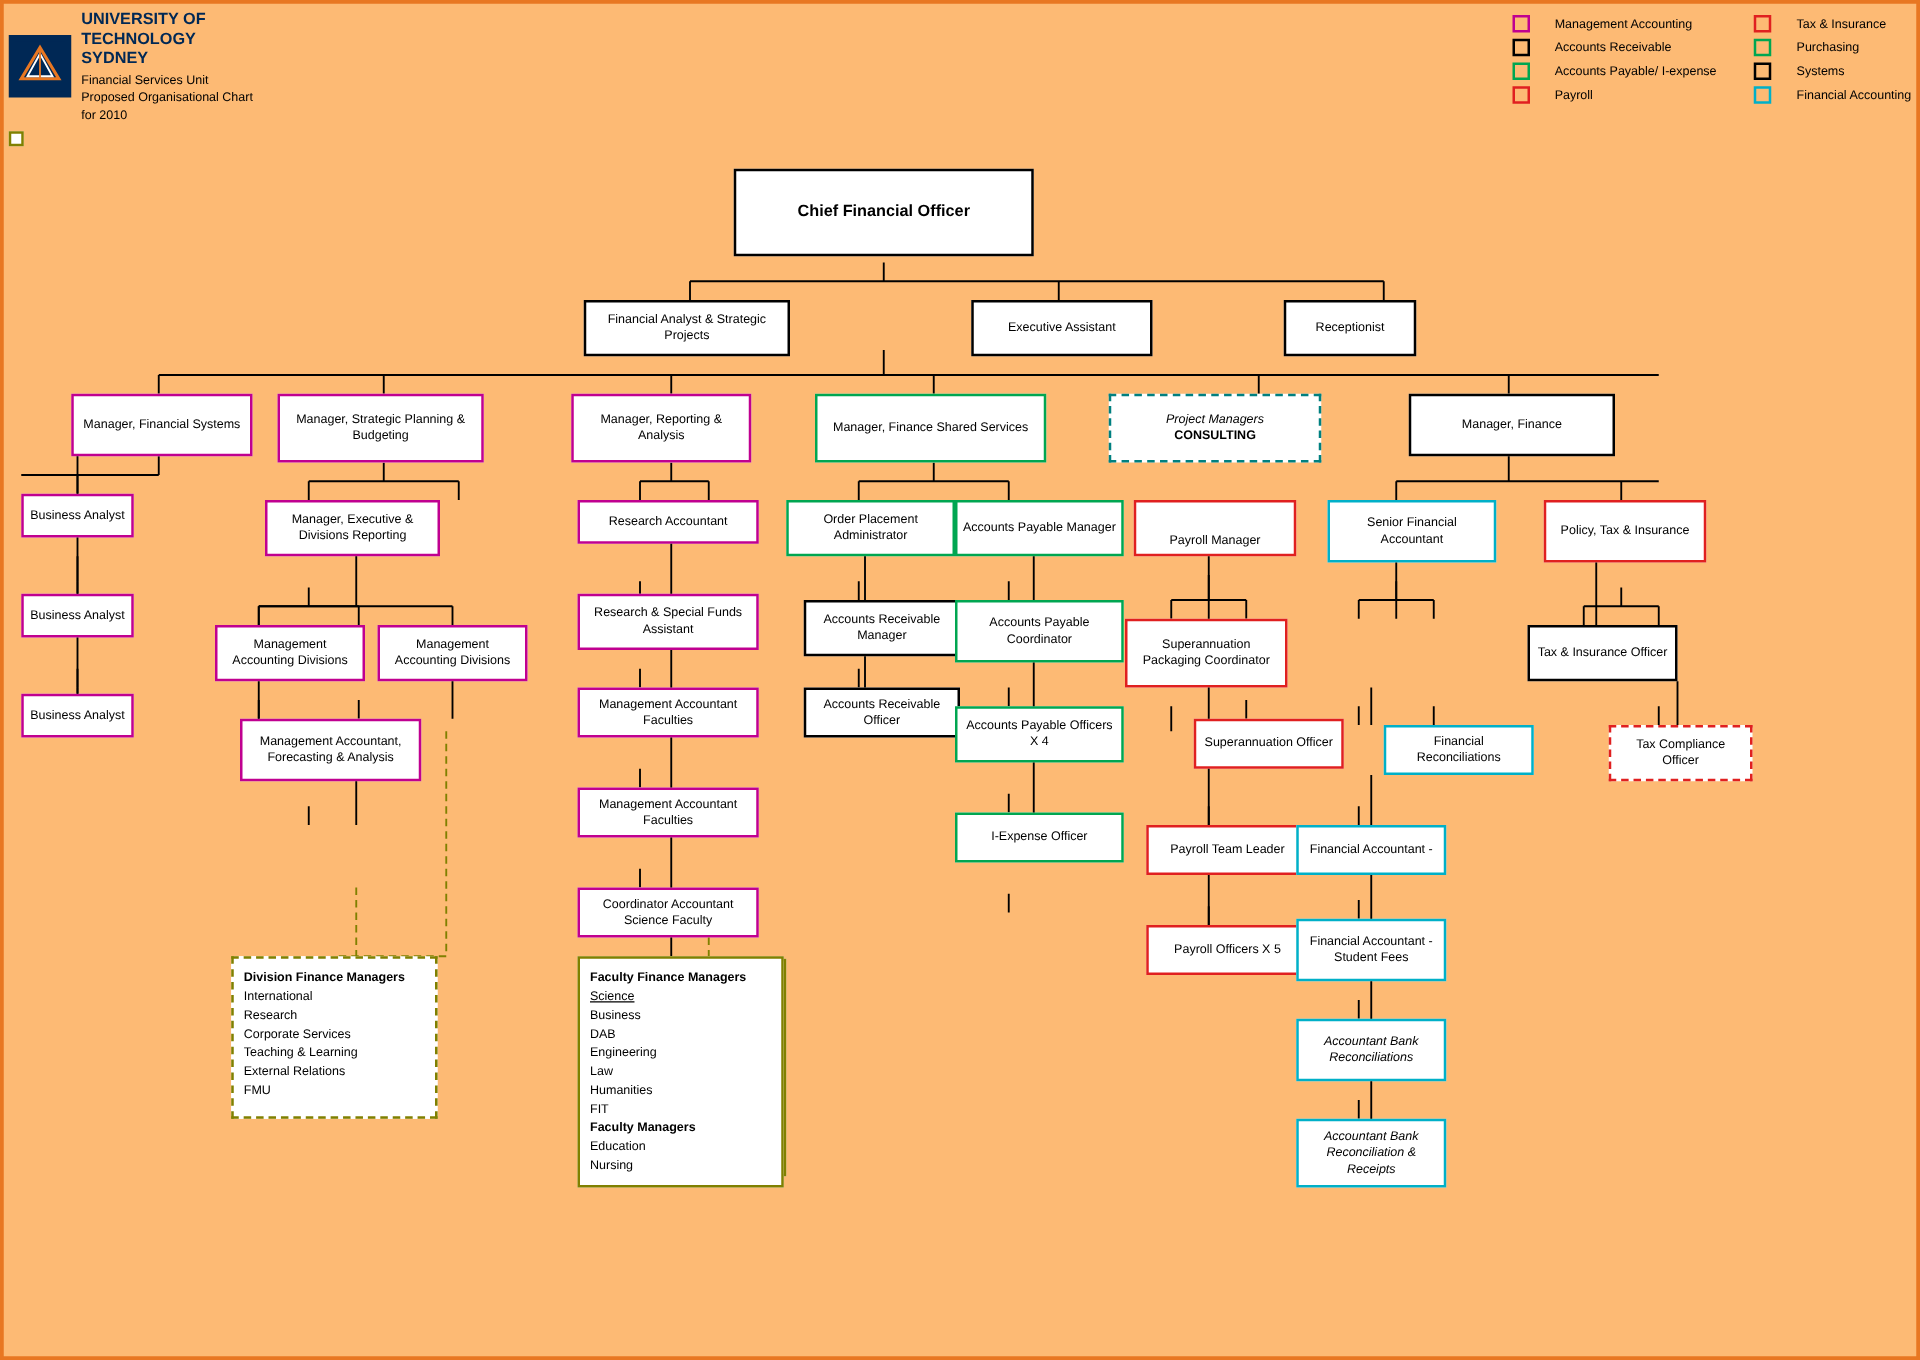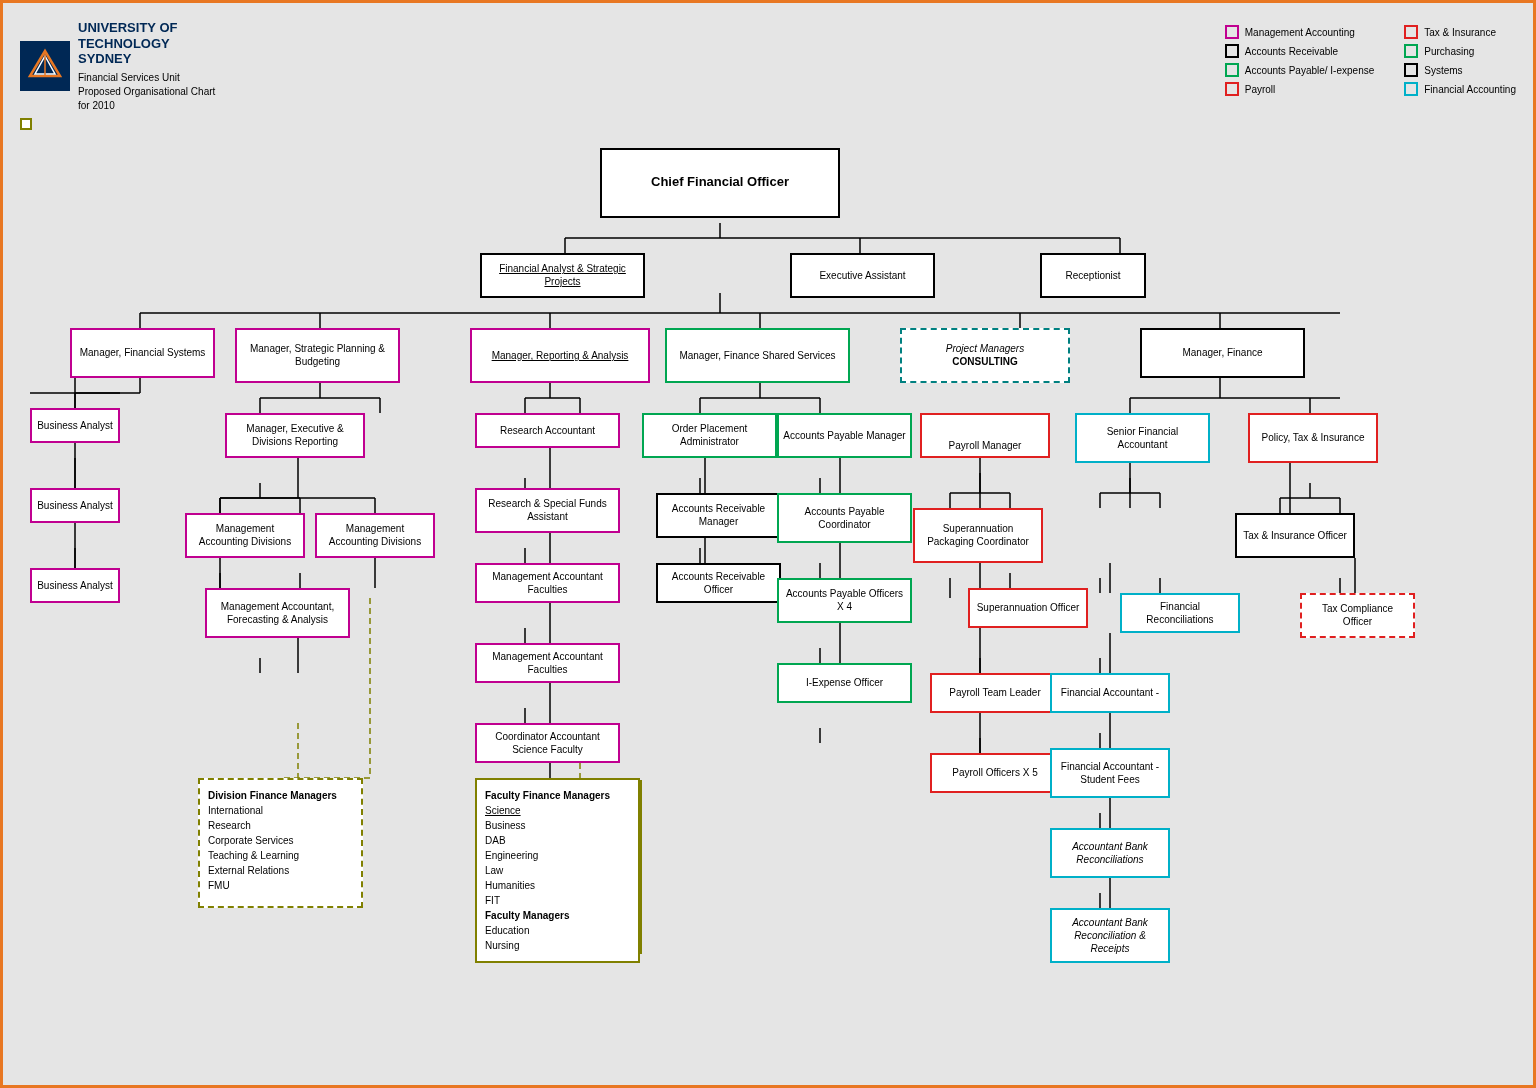--- a/index.html
+++ b/index.html
@@ -7,23 +7,23 @@
       background: #fff;
       font-family: Arial, sans-serif;
       font-size: 10px;
       width: 1536px;
       min-height: 1088px;
       overflow: hidden;
     }
     .page {
       width: 1536px;
       min-height: 1088px;
-      background: #e5e5e5;
+      background: #fdba74;
       position: relative;
-      padding: 17px;
+      padding: 4px;
       border: 3px solid #e87722;
     }
     
     .header {
       display: flex;
       align-items: flex-start;
       margin-bottom: 5px;
     }
     .logo-area {
       display: flex;
@@ -56,21 +56,21 @@
     }
     
     .legend {
       display: flex;
       gap: 30px;
       margin-left: auto;
       font-size: 10px;
       padding-top: 5px;
     }
     .legend-col { display: flex; flex-direction: column; gap: 5px; }
-    .legend-item { display: flex; align-items: center; gap: 6px; }
+    .legend-item { display: flex; align-items: center; gap: 20px; }
     .legend-box {
       width: 14px; height: 14px;
       border: 2px solid;
       flex-shrink: 0;
     }
     
     .org-chart {
       position: relative;
       width: 100%;
       margin-top: 5px;
@@ -252,36 +252,36 @@
       <line x1="1260" y1="380" x2="1260" y2="395"></line>
       <line x1="1320" y1="380" x2="1320" y2="395"></line>
       <line x1="1320" y1="460" x2="1320" y2="475"></line>
     </svg>
 
     <div class="node black" style="left:580px;top:30px;width:240px;height:70px;font-size:13px;font-weight:bold;">
       <span>Chief Financial Officer</span>
     </div>
 
     <div class="node black" style="left:460px;top:135px;width:165px;height:45px;">
-      <span style="white-space:pre-line;text-decoration:underline;">Financial Analyst &amp; Strategic Projects</span>
+      <span style="white-space:pre-line;">Financial Analyst &amp; Strategic Projects</span>
     </div>
     <div class="node black" style="left:770px;top:135px;width:145px;height:45px;">
       <span>Executive Assistant</span>
     </div>
     <div class="node black" style="left:1020px;top:135px;width:106px;height:45px;">
       <span>Receptionist</span>
     </div>
 
     <div class="node magenta" style="left:50px;top:210px;width:145px;height:50px;align-items:center;">
       <span>Manager, Financial Systems</span>
     </div>
     <div class="node magenta" style="left:215px;top:210px;width:165px;height:55px;">
       <span style="white-space:pre-line;">Manager, Strategic Planning &amp; Budgeting</span>
     </div>
-    <div class="node magenta" style="left:450px;top:210px;width:180px;height:55px;text-decoration:underline;">
+    <div class="node magenta" style="left:450px;top:210px;width:144px;height:55px;">
       <span>Manager, Reporting &amp; Analysis</span>
     </div>
     <div class="node green" style="left:645px;top:210px;width:185px;height:55px;">
       <span>Manager, Finance Shared Services</span>
     </div>
     <div class="node dashed-teal" style="left:880px;top:210px;width:170px;height:55px;font-style:italic;">
       <span style="white-space:pre-line;font-style:italic;">Project Managers<br><strong style="font-style:normal;">CONSULTING</strong></span>
     </div>
     <div class="node black" style="left:1120px;top:210px;width:165px;height:50px;">
       <span>Manager, Finance</span>

